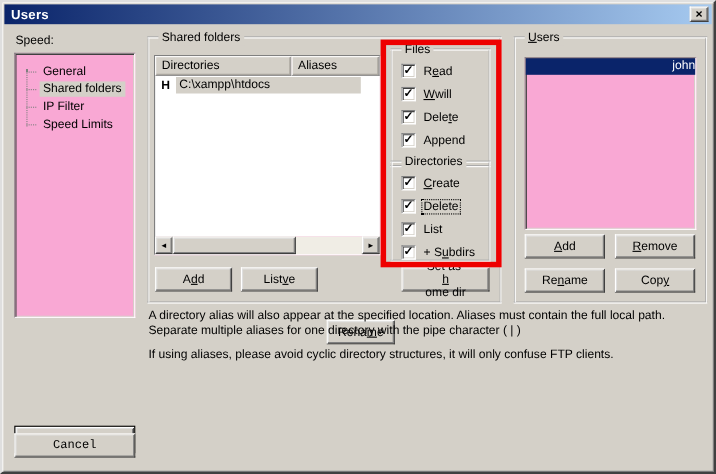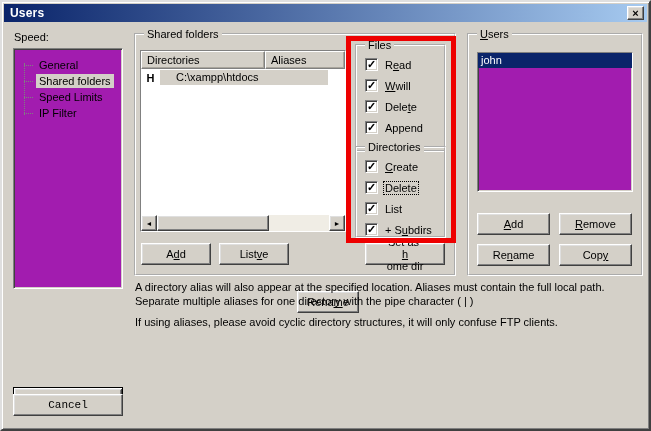--- a/index.html
+++ b/index.html
@@ -30,21 +30,21 @@
     position: absolute; right: 3px; top: 2px; width: 17px; height: 14px;
     background: #d4d0c8;
     border: 1px solid; border-color: #fff #404040 #404040 #fff;
     box-shadow: inset -1px -1px 0 #808080, inset 1px 1px 0 #dfdfdf;
     display: flex; align-items: center; justify-content: center;
     font-weight: bold; font-size: 11px; line-height: 1;
   }
   .label { position: absolute; font-size: 11px; }
 
   .sunken {
-    background: #a21caf;
+    background: #f9a8d4;
     border: 1px solid; border-color: #808080 #fff #fff #808080;
     box-shadow: inset 1px 1px 0 #404040, inset -1px -1px 0 #d4d0c8;
   }
   .tree { position: absolute; left: 13px; top: 48px; width: 110px; height: 241px; padding-top: 8px; }
   .tree .vline { position: absolute; left: 10px; top: 14px; height: 52px; border-left: 1px dotted #808080; }
   .tree-item { position: relative; height: 16px; line-height: 16px; padding-left: 22px; white-space: nowrap; }
   .tree-item::before { content: ""; position: absolute; left: 10px; top: 8px; width: 9px; border-top: 1px dotted #808080; }
   .tree-item .lbl { padding: 1px 3px; }
   .tree-item.selected .lbl { background: #d4d0c8; }
 
@@ -73,21 +73,21 @@
   .lheader { display: flex; height: 18px; flex: 0 0 18px; }
   .hcell {
     background: #d4d0c8; border: 1px solid; border-color: #fff #808080 #808080 #fff;
     box-shadow: inset -1px -1px 0 #a9a59c;
     padding-left: 5px; display: flex; align-items: center; font-size: 11px;
   }
   .hcell.c1 { width: 124px; } .hcell.c2 { flex: 1; }
   .lbody { flex: 1; background: #fff; overflow: hidden; }
   .lrow { display: flex; height: 17px; align-items: center; }
   .hflag { width: 19px; text-align: center; font-weight: bold; }
-  .rsel { flex: 1; background: #d4d0c8; height: 15px; line-height: 15px; padding-left: 16px; margin-right: 17px; white-space: pre; }
+  .rsel { flex: 1; background: #d4d0c8; height: 15px; line-height: 15px; padding-left: 3px; margin-right: 17px; white-space: pre; }
 
   .hscroll { height: 16px; flex: 0 0 16px; display: flex; background: #f0ede5; }
   .sb-btn, .sb-thumb {
     background: #d4d0c8;
     border: 1px solid; border-color: #fff #404040 #404040 #fff;
     box-shadow: inset -1px -1px 0 #808080, inset 1px 1px 0 #dfdfdf;
   }
   .sb-btn { width: 16px; display: flex; align-items: center; justify-content: center; font-size: 7px; line-height: 1; }
   .sb-thumb { width: 112px; }
   .sb-track { flex: 1; }
@@ -102,21 +102,21 @@
   }
   .cb .mark { margin-top: -1px; }
   .cb-label { margin-left: 6px; white-space: pre; padding: 0 1px; }
   .cb-label.focused { outline: 1px dotted #000; }
 
   .red-rect {
     position: absolute; left: 346px; top: 36px; width: 110px; height: 207px;
     border: 5px solid #ee0000; z-index: 50; pointer-events: none;
   }
 
-  .ulist { position: absolute; left: 8px; top: 17px; width: 156px; height: 140px; }
+  .ulist { position: absolute; left: 8px; top: 17px; width: 156px; height: 157px; text-align: right; }
   .urow { height: 15px; line-height: 15px; padding-left: 3px; background: #0a246a; color: #fff; }
 
   .note { position: absolute; left: 135px; width: 482px; line-height: 14px; }
 </style>
 </head>
 <body>
 
 <div class="frame"></div>
 
 <div class="titlebar">
@@ -124,22 +124,22 @@
   <span class="close-btn">
       <span>×</span>
     </span>
 </div>
 
 <span class="label" style="left:14px; top:31px;">Speed:</span>
 <div class="sunken tree">
   <span class="vline"></span>
   <div class="tree-item"><span class="lbl">General</span></div>
   <div class="tree-item selected"><span class="lbl">Shared folders</span></div>
+  <div class="tree-item"><span class="lbl">IP Filter</span></div>
   <div class="tree-item"><span class="lbl">Speed Limits</span></div>
-  <div class="tree-item"><span class="lbl">IP Filter</span></div>
 </div>
 
 <div class="group" style="left:134px; top:33px; width:322px; height:243px;">
   <span class="group-label">Shared folders</span>
 </div>
 
 <div class="sunken list">
   <div class="lheader">
     <div class="hcell c1">
         <span>Directories</span>

